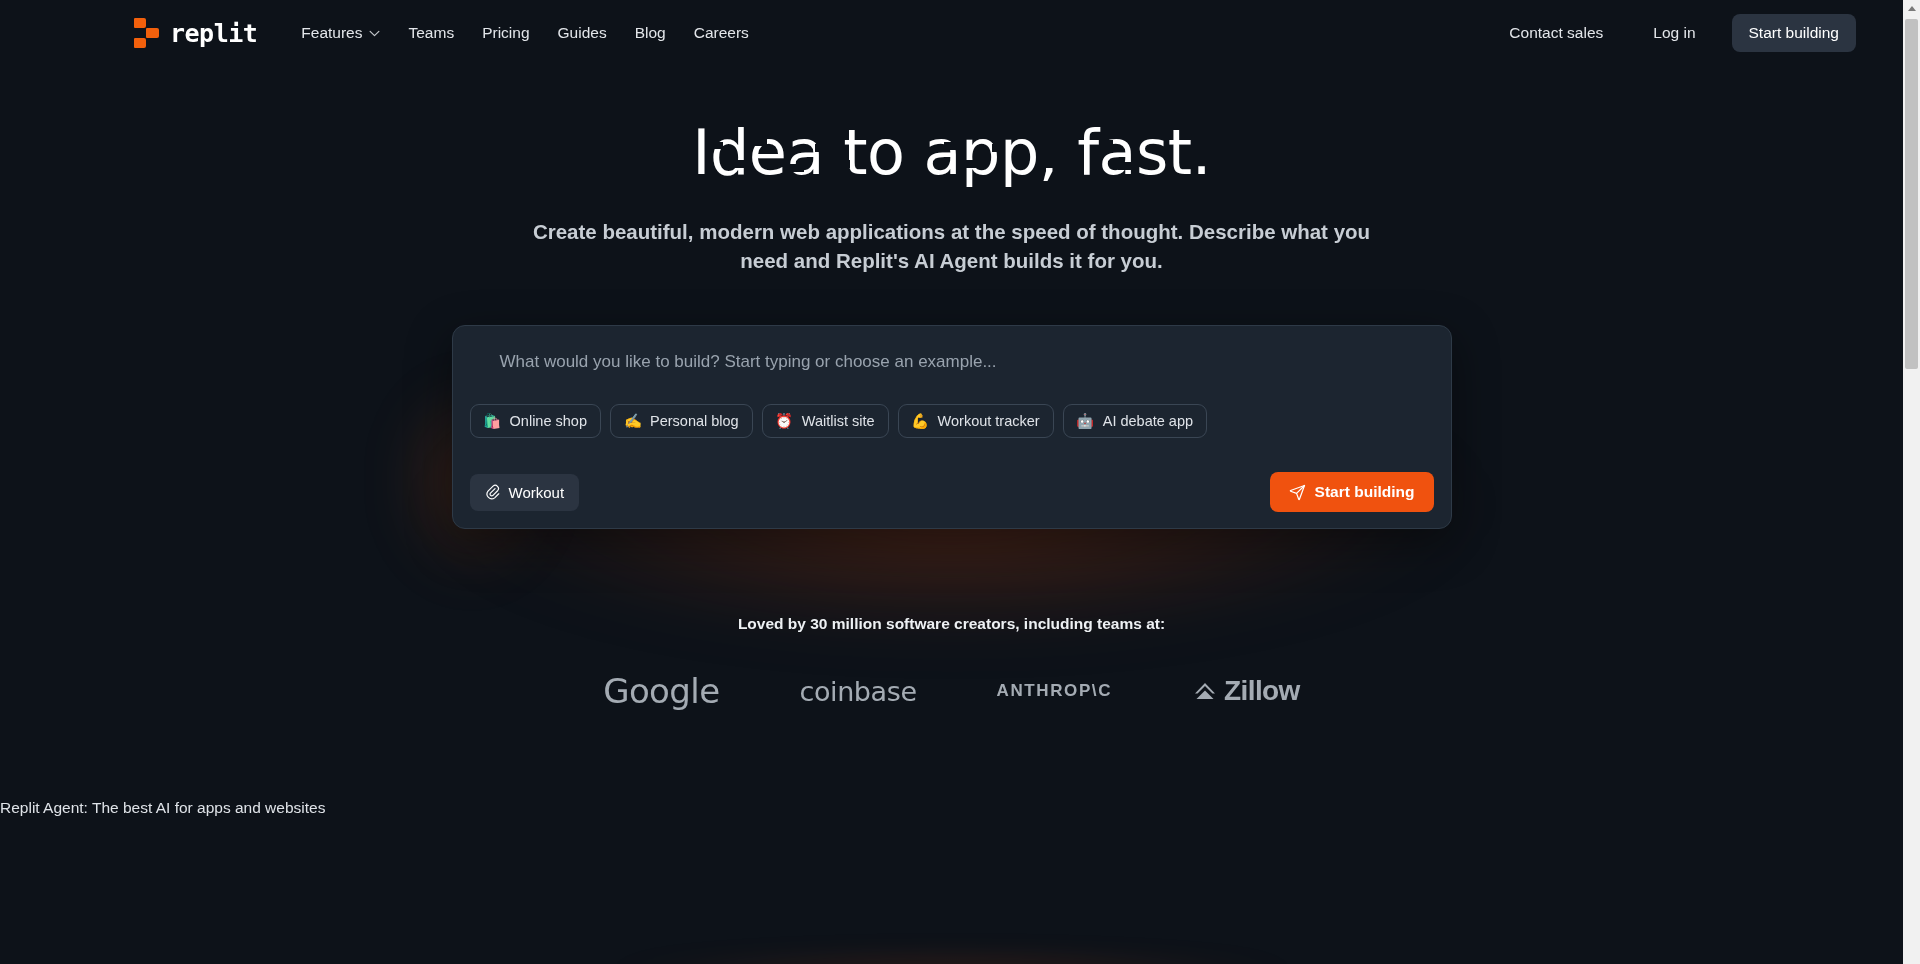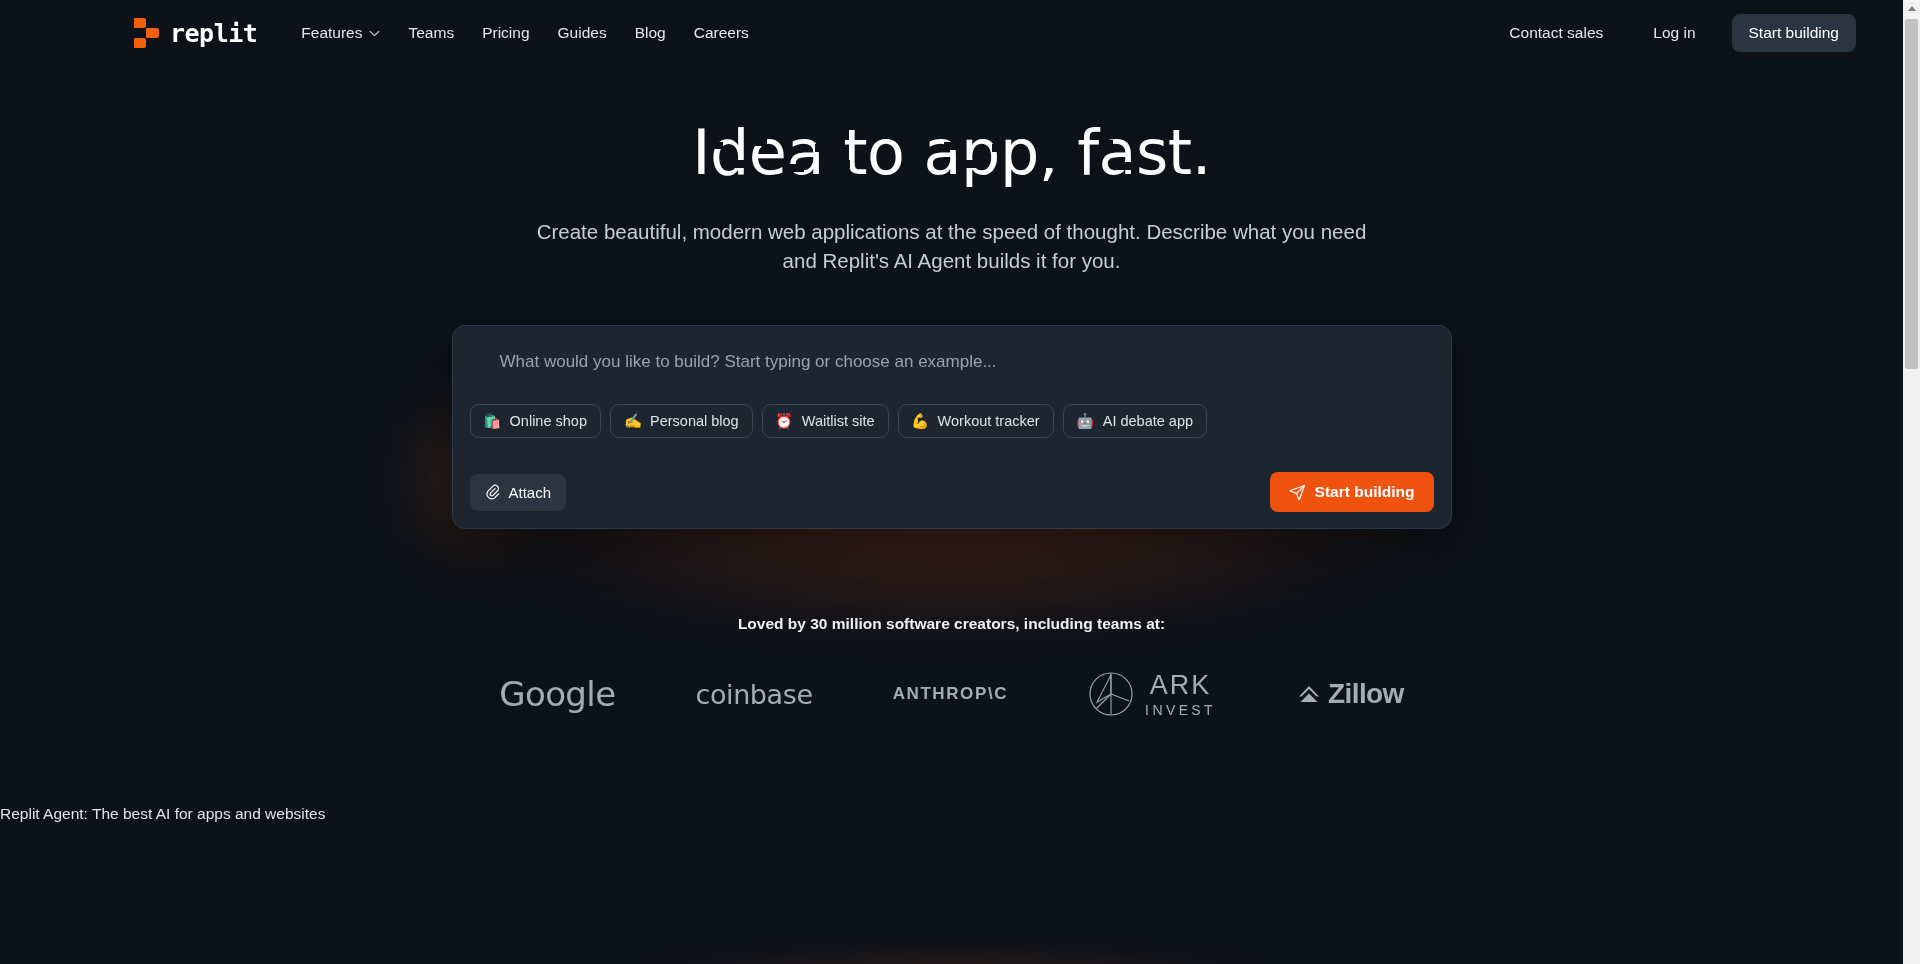--- a/index.html
+++ b/index.html
@@ -182,21 +182,21 @@
     background: #0d1219;
     display: block;
   }
 
   .hero-sub {
     margin: 30px auto 0;
     width: 850px;
     font-size: 20.5px;
     line-height: 1.42;
     color: #c7cdd4;
-    font-weight: 400;
+    font-weight: 700;
   }
 
   
   .composer-wrap {
     position: relative;
     z-index: 4;
     display: flex;
     justify-content: center;
     margin-top: 50px;
   }
@@ -506,21 +506,21 @@
           <span class="emoji">🤖</span>
           <span>AI debate app</span>
         </button>
       </div>
 
       <div class="composer-footer">
         <button class="btn-attach">
           <svg width="16" height="16" viewBox="0 0 16 16" fill="none">
             <path d="M11.2 5.1L6.3 10a1.8 1.8 0 0 0 2.5 2.5l5.1-5.1a3.4 3.4 0 0 0-4.8-4.8L3.8 7.9a5 5 0 0 0 7 7l4.3-4.3" stroke="#ffffff" stroke-width="1.25" stroke-linecap="round" stroke-linejoin="round" transform="translate(-0.6,-0.3) scale(0.95)"></path>
           </svg>
-          <span>Attach</span>
+          <span>Workout</span>
         </button>
 
         <button class="btn-start">
           <svg width="17" height="17" viewBox="0 0 18 18" fill="none">
             <path d="M16.4 1.6L1.7 6.9a0.4 0.4 0 0 0 0 0.75L8 9.9l2.3 6.3a0.4 0.4 0 0 0 0.75 0L16.4 1.6z" stroke="#ffffff" stroke-width="1.3" stroke-linejoin="round"></path>
             <path d="M16.4 1.6L8 9.9" stroke="#ffffff" stroke-width="1.3" stroke-linecap="round"></path>
           </svg>
           <span>Start building</span>
         </button>
       </div>
@@ -533,35 +533,20 @@
 
     <div class="logos">
       <div class="logo-item">
         <span class="lg-google">Google</span>
       </div>
       <div class="logo-item">
         <span class="lg-coinbase">coinbase</span>
       </div>
       <div class="logo-item">
         <span class="lg-anthropic">ANTHROP\C</span>
-      </div>
-      <div class="logo-item">
-        <span class="lg-ark">
-          <svg width="46" height="46" viewBox="0 0 46 46" fill="none">
-            <circle cx="23" cy="23" r="21" stroke="#aeb7c0" stroke-width="1.2"></circle>
-            <path d="M23 2.5 L23 43.5" stroke="#aeb7c0" stroke-width="1.1"></path>
-            <path d="M23 23 L8.5 37.5" stroke="#aeb7c0" stroke-width="1.1"></path>
-            <path d="M23 23 L41 30" stroke="#aeb7c0" stroke-width="1.1"></path>
-            <path d="M23 4 L9 31 L23 23 Z" stroke="#aeb7c0" stroke-width="1.1" fill="none"></path>
-          </svg>
-          <span class="ark-words">
-            <span class="ark-1">ARK</span>
-            <span class="ark-2">INVEST</span>
-          </span>
-        </span>
       </div>
       <div class="logo-item">
         <span class="lg-zillow">
           <svg width="26" height="26" viewBox="0 0 26 26" fill="none">
             <path d="M3 15.5 L13 5 L23 15.5 L20.5 15.5 L13 8 L5.5 15.5 Z" fill="#b9c1c9"></path>
             <path d="M4.5 21 L13 12.5 L21.5 21 Z" fill="#b9c1c9"></path>
           </svg>
           <span class="zillow-word">Zillow</span>
         </span>
       </div>

